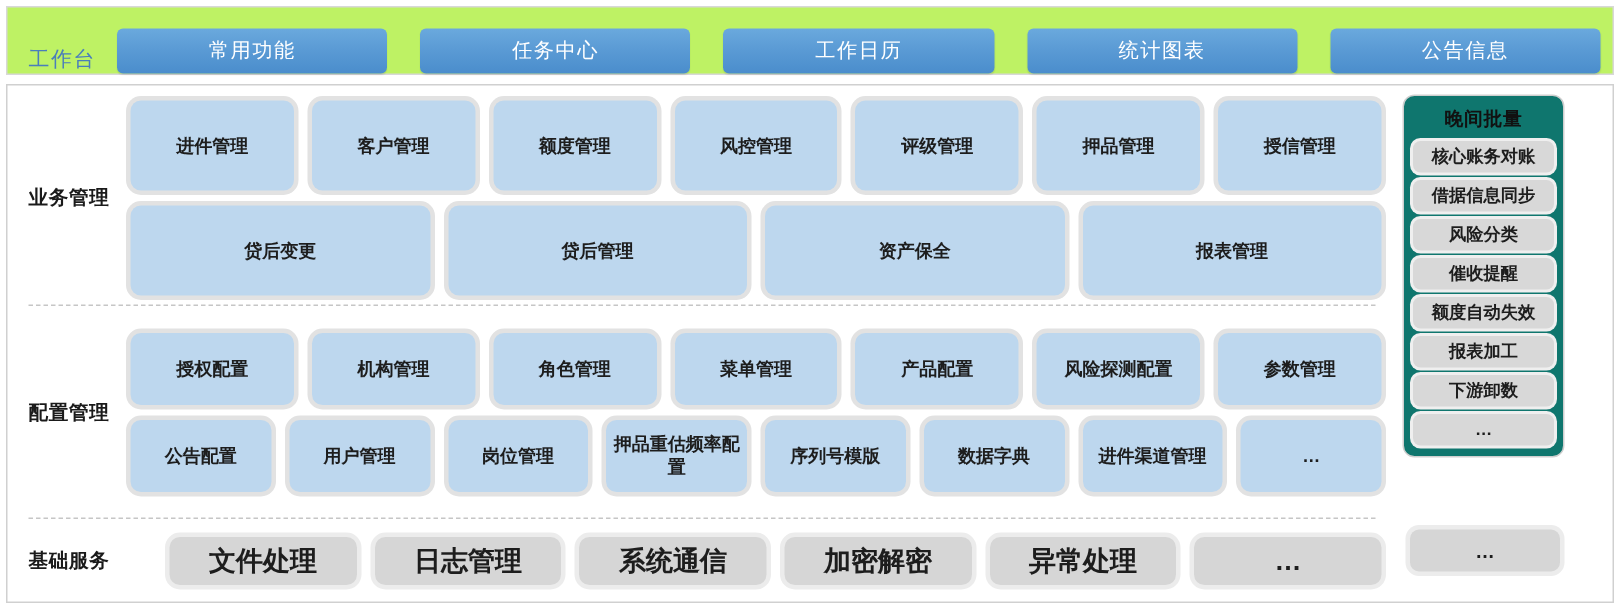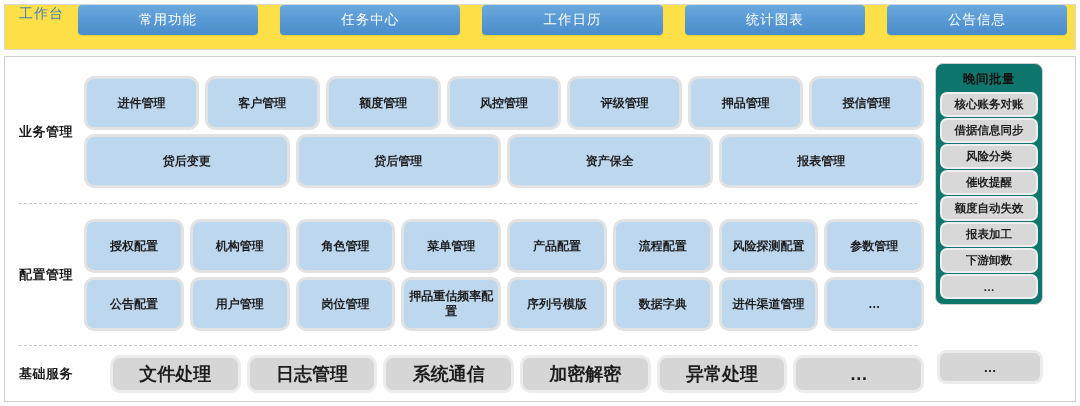--- a/index.html
+++ b/index.html
@@ -22,25 +22,25 @@
     box-sizing: border-box;
   }
 
   
   .topbar {
     position: absolute;
     left: 4px;
     top: 4px;
     width: 1072px;
     height: 46px;
-    background: #fde047;
+    background: #bef264;
     border: 1px solid #d8d8d8;
     box-sizing: border-box;
     display: flex;
-    align-items: flex-start;
+    align-items: flex-end;
     padding: 0 8px 0 14px;
   }
   .workbench-label {
     color: #4a7ebb;
     font-size: 14px;
     font-weight: 400;
     letter-spacing: 1px;
     margin-right: 14px;
     white-space: nowrap;
   }
@@ -127,21 +127,21 @@
     background: #bdd7ee;
     box-shadow: 0 0 0 3px #e2e2e2;
   }
   .tile.gray {
     background: #d6d6d6;
     box-shadow: 0 0 0 3px #ececec;
   }
 
   
   .sec-business { position: absolute; left: 0; top: 6px; width: 926px; height: 138px; }
-  .sec-business .tile { height: 48px; }
+  .sec-business .tile { height: 60px; }
 
   
   .divider {
     position: absolute;
     left: 14px;
     width: 898px;
     border-top: 1px dashed #c6c6c6;
   }
   .div1 { top: 146px; }
   .div2 { top: 288px; }
@@ -254,21 +254,20 @@
 
     <div class="section sec-config">
       <div class="sec-label">配置管理</div>
       <div class="sec-rows">
         <div class="row">
           <div class="tile blue">授权配置</div>
           <div class="tile blue">机构管理</div>
           <div class="tile blue">角色管理</div>
           <div class="tile blue">菜单管理</div>
           <div class="tile blue">产品配置</div>
-          <div class="tile blue">流程配置</div>
           <div class="tile blue">风险探测配置</div>
           <div class="tile blue">参数管理</div>
         </div>
         <div class="row">
           <div class="tile blue">公告配置</div>
           <div class="tile blue">用户管理</div>
           <div class="tile blue">岗位管理</div>
           <div class="tile blue">押品重估频率配置</div>
           <div class="tile blue">序列号模版</div>
           <div class="tile blue">数据字典</div>

